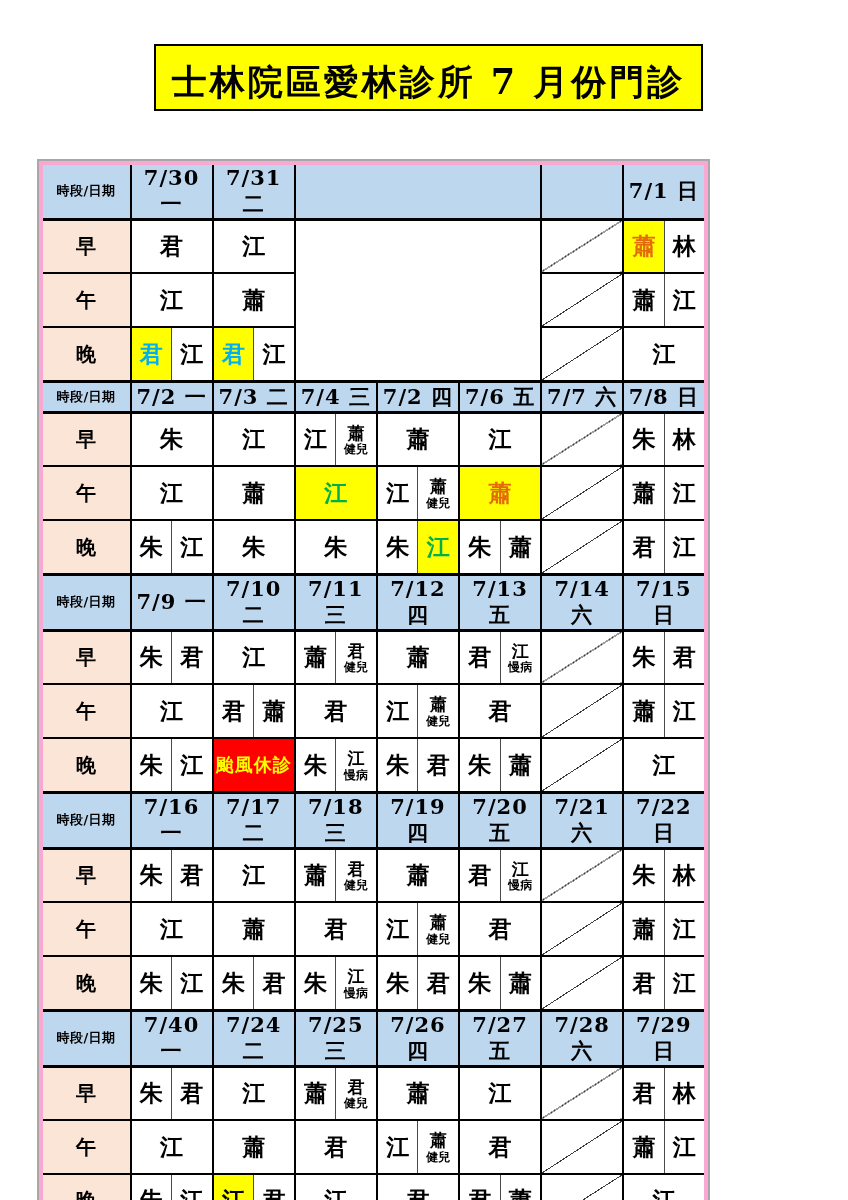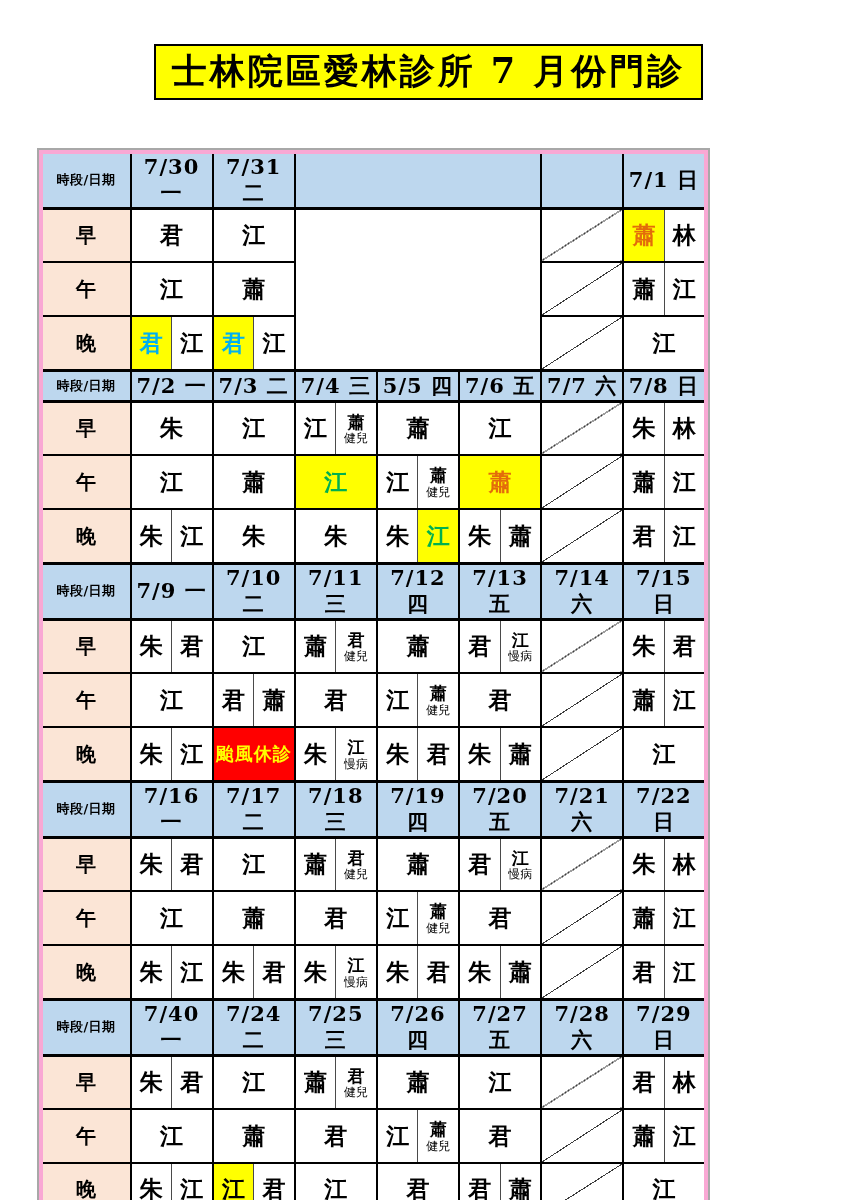--- a/index.html
+++ b/index.html
@@ -4,21 +4,21 @@
 <style>
   html,body{margin:0;padding:0;background:#ffffff;}
   body{width:848px;height:1200px;font-family:"DejaVu Sans",sans-serif;color:#000;}
   .page{width:848px;height:1200px;overflow:hidden;}
 
   .title-wrap{text-align:center;padding-top:44px;}
   .title{
     display:inline-block;
     background:#FFFF00;
     border:2px solid #000;
-    padding:3px 16px 5px 16px;
+    padding:14px 16px 5px 16px;
     font-family:"DejaVu Serif",serif;
     font-weight:bold;
     font-size:35px;
     letter-spacing:3px;
     line-height:1.25;
     margin-left:9px;
   }
 
   .table-wrap{margin:50px auto 0 auto;width:771px;}
   table.sched{
@@ -55,21 +55,21 @@
     font-family:"DejaVu Serif",serif;
   }
   td.name{
     font-size:23px;
     font-weight:600;
     font-family:"DejaVu Serif",serif;
     background:#fff;
   }
   td.name.closed{font-size:18px;font-weight:bold;letter-spacing:1px;}
   .sub-main{display:block;font-size:17px;line-height:1.2;font-weight:600;}
-  .sub-sub{display:block;font-size:12px;line-height:1.1;font-weight:400;}
+  .sub-sub{display:block;font-size:12px;line-height:1.1;font-weight:700;}
   td.diag{
     background-color:#fff;
     background-image:linear-gradient(to bottom right,
       transparent 49.4%, #3c3c3c 49.4%, #3c3c3c 50.6%, transparent 50.6%);
   }
   td.big{background:#fff;}
 </style>
 </head>
 <body>
 
@@ -118,21 +118,21 @@
             <td class="diag day-start" colspan="2"></td>
             <td class="name day-start" colspan="2">江</td>
           </tr>
         </tbody>
         <tbody>
           <tr class="hdr">
             <td class="corner">時段/日期</td>
             <td class="day-hd day-start" colspan="2">7/2 一</td>
             <td class="day-hd day-start" colspan="2">7/3 二</td>
             <td class="day-hd day-start" colspan="2">7/4 三</td>
-            <td class="day-hd day-start" colspan="2">5/5 四</td>
+            <td class="day-hd day-start" colspan="2">7/2 四</td>
             <td class="day-hd day-start" colspan="2">7/6 五</td>
             <td class="day-hd day-start" colspan="2">7/7 六</td>
             <td class="day-hd day-start" colspan="2">7/8 日</td>
           </tr>
           <tr class="body">
             <td class="time">早</td>
             <td class="name day-start" colspan="2">朱</td>
             <td class="name day-start" colspan="2">江</td>
             <td class="name day-start" colspan="1">江</td>
             <td class="name" colspan="1">

